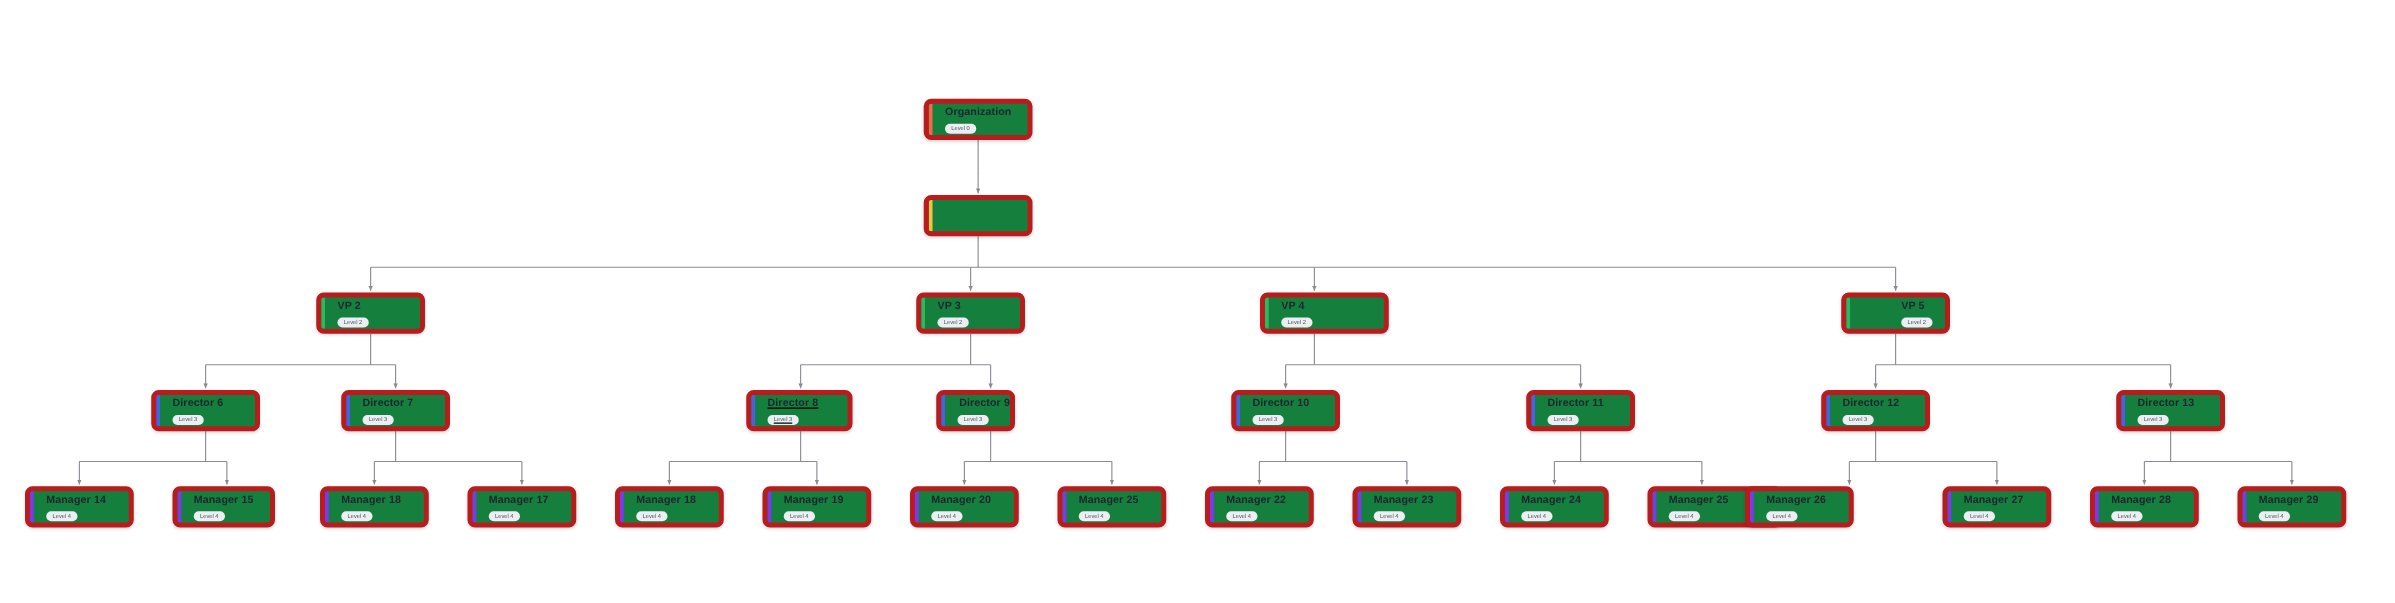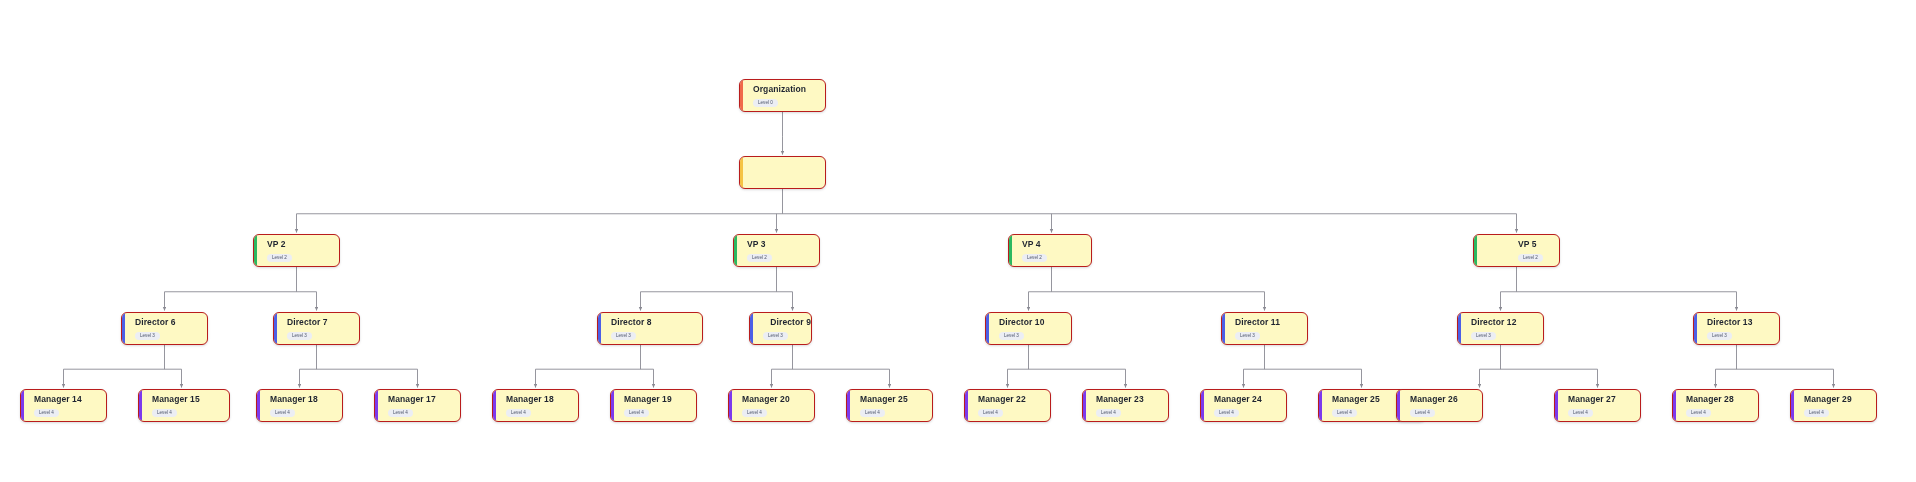--- a/index.html
+++ b/index.html
@@ -24,22 +24,22 @@
     position: absolute;
     left: 0; top: 0;
     width: 1916px;
     height: 482px;
     pointer-events: none;
   }
 
   
   .node {
     position: absolute;
-    background: #fef9c3;
-    border: 1px solid #b91c1c;
+    background: #15803d;
+    border: 4px solid #b91c1c;
     border-radius: 6px;
     box-shadow: 0 1px 3px rgba(16,24,40,0.10), 0 1px 2px rgba(16,24,40,0.06);
     overflow: hidden;
     display: flex;
     flex-direction: column;
     justify-content: center;
     padding: 6px 0 6px 13px;
   }
 
   .node::before {
@@ -161,37 +161,37 @@
         <span class="node-badge">Level 1</span>
       </div>
       <div class="node level-2" style="left: 253px; top: 234px; width: 87px; height: 33px;">
         <div class="node-title">VP 2</div>
         <span class="node-badge">Level 2</span>
       </div>
       <div class="node level-2" style="left: 733px; top: 234px; width: 87px; height: 33px;">
         <div class="node-title">VP 3</div>
         <span class="node-badge">Level 2</span>
       </div>
-      <div class="node level-2" style="left: 1008px; top: 234px; width: 84px; height: 33px; justify-content: center;">
+      <div class="node level-2" style="left: 1008px; top: 234px; width: 103px; height: 33px; justify-content: center;">
         <div class="node-title">VP 4</div>
         <span class="node-badge">Level 2</span>
       </div>
       <div class="node level-2" style="left: 1473px; top: 234px; width: 87px; height: 33px; padding-left: 44px;">
         <div class="node-title">VP 5</div>
         <span class="node-badge">Level 2</span>
       </div>
       <div class="node level-3" style="left: 121px; top: 312px; width: 87px; height: 33px;">
         <div class="node-title">Director 6</div>
         <span class="node-badge">Level 3</span>
       </div>
       <div class="node level-3" style="left: 273px; top: 312px; width: 87px; height: 33px;">
         <div class="node-title">Director 7</div>
         <span class="node-badge">Level 3</span>
       </div>
-      <div class="node level-3" style="left: 597px; top: 312px; width: 106px; height: 33px;">
+      <div class="node level-3" style="left: 597px; top: 312px; width: 85px; height: 33px; text-decoration: underline;">
         <div class="node-title">Director 8</div>
         <span class="node-badge">Level 3</span>
       </div>
       <div class="node level-3" style="left: 749px; top: 312px; width: 63px; height: 33px; align-items: flex-end;">
         <div class="node-title">Director 9</div>
         <span class="node-badge">Level 3</span>
       </div>
       <div class="node level-3" style="left: 985px; top: 312px; width: 87px; height: 33px;">
         <div class="node-title">Director 10</div>
         <span class="node-badge">Level 3</span>
@@ -205,21 +205,21 @@
         <span class="node-badge">Level 3</span>
       </div>
       <div class="node level-3" style="left: 1693px; top: 312px; width: 87px; height: 33px;">
         <div class="node-title">Director 13</div>
         <span class="node-badge">Level 3</span>
       </div>
       <div class="node level-4" style="left: 20px; top: 389px; width: 87px; height: 33px;">
         <div class="node-title">Manager 14</div>
         <span class="node-badge">Level 4</span>
       </div>
-      <div class="node level-4" style="left: 138px; top: 389px; width: 92px; height: 33px;">
+      <div class="node level-4" style="left: 138px; top: 389px; width: 82px; height: 33px;">
         <div class="node-title">Manager 15</div>
         <span class="node-badge">Level 4</span>
       </div>
       <div class="node level-4" style="left: 256px; top: 389px; width: 87px; height: 33px;">
         <div class="node-title">Manager 18</div>
         <span class="node-badge">Level 4</span>
       </div>
       <div class="node level-4" style="left: 374px; top: 389px; width: 87px; height: 33px;">
         <div class="node-title">Manager 17</div>
         <span class="node-badge">Level 4</span>

